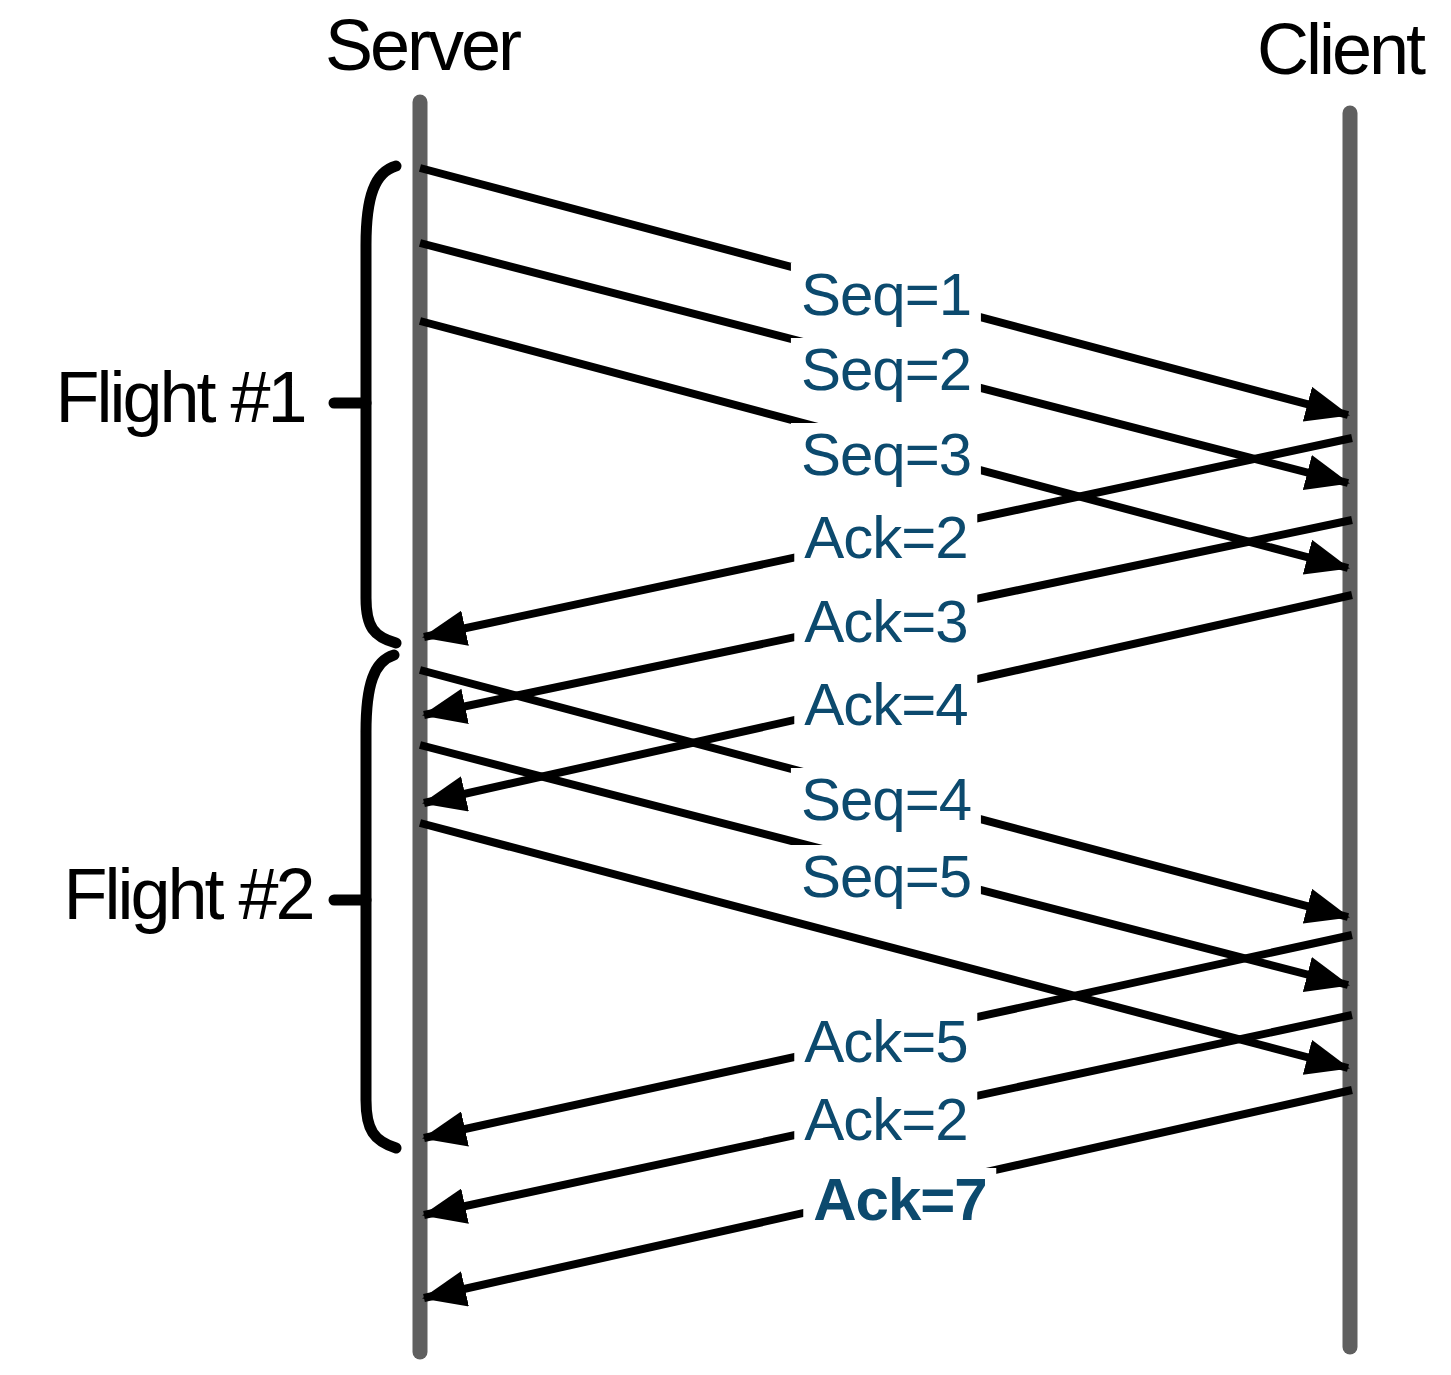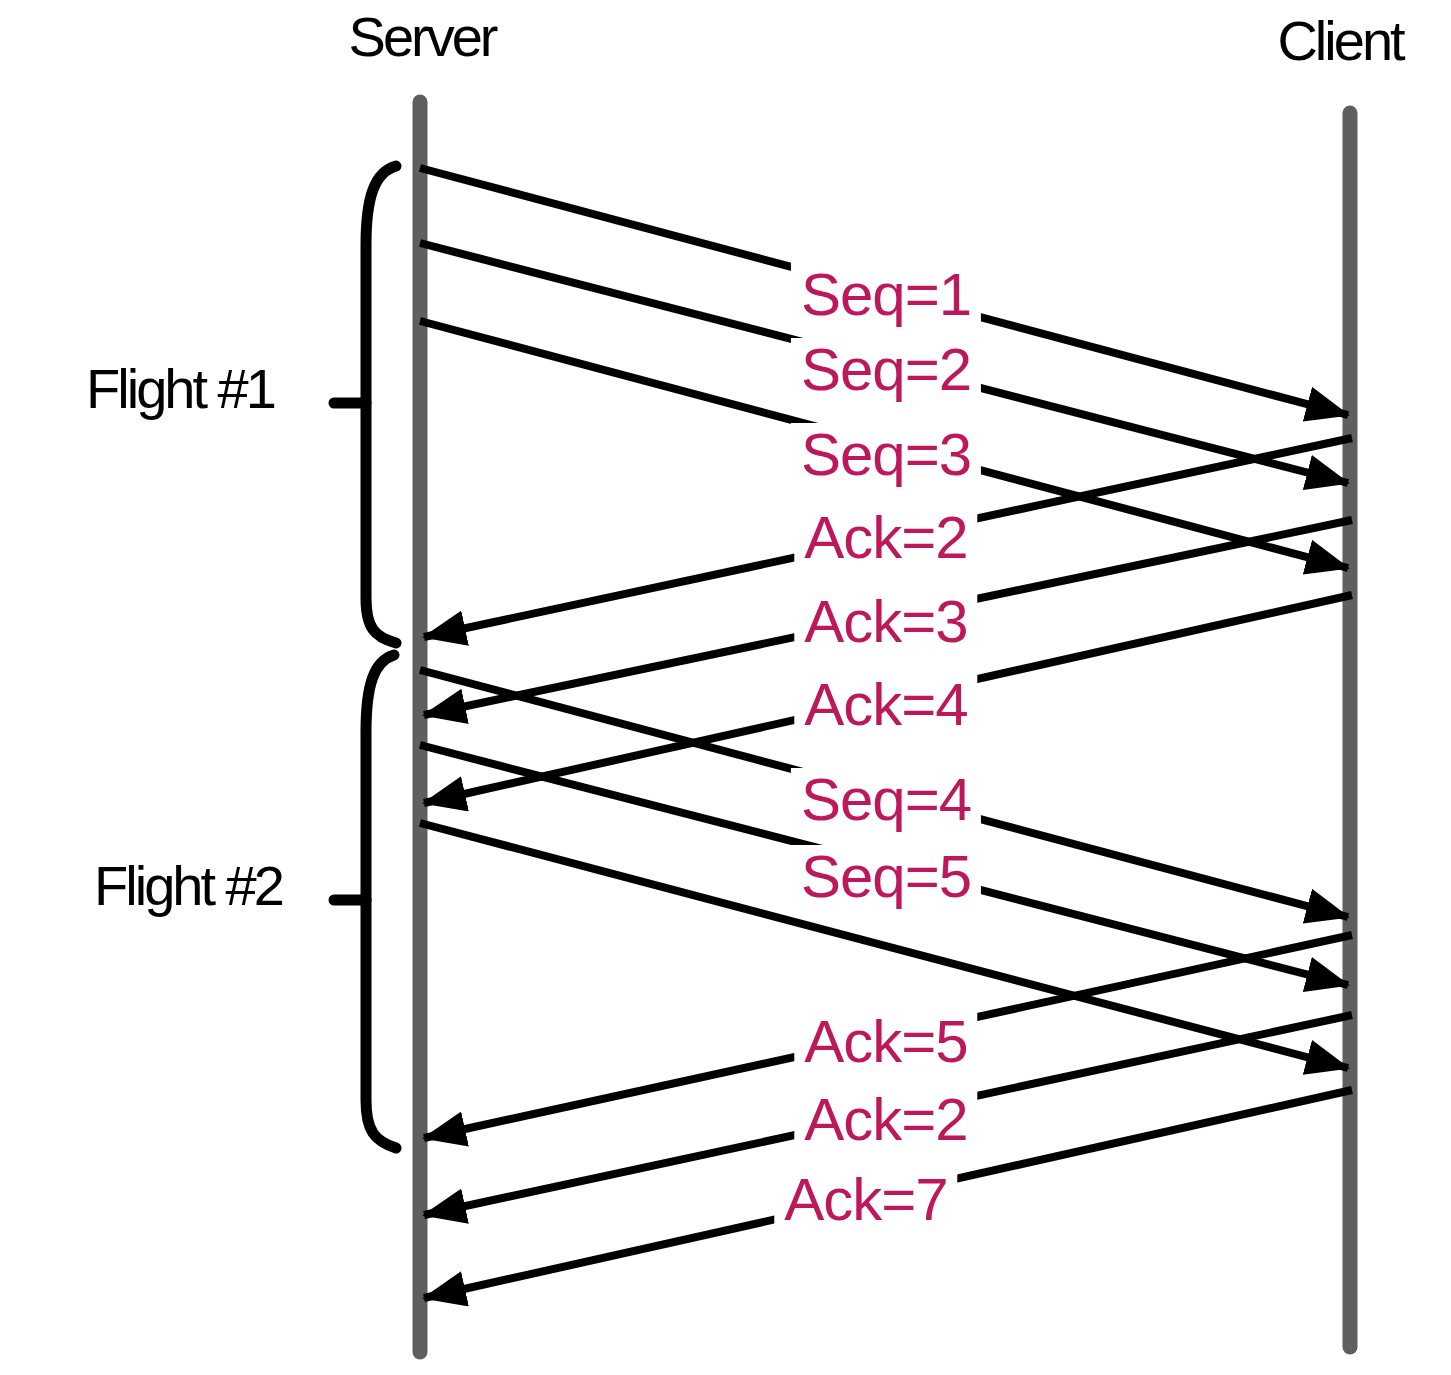--- a/index.html
+++ b/index.html
@@ -34,36 +34,36 @@
   }
   .brace {
     stroke: #000000;
     stroke-width: 11;
     stroke-linecap: round;
     fill: none;
   }
   .big-label {
     position: absolute;
     transform: translateX(-50%);
-    font-size: 56px;
+    font-size: 72px;
     letter-spacing: -3px;
     line-height: 1.05;
     white-space: nowrap;
     color: #000000;
   }
   .msg-label {
     position: absolute;
     transform: translateX(-50%);
     font-size: 60px;
     letter-spacing: -1px;
     line-height: 1.05;
     white-space: nowrap;
     background: #ffffff;
     padding: 0 10px;
-    color: #be185d;
+    color: #0c4a6e;
   }
 </style>
 </head>
 <body>
 
 <div class="stage">
 
   <svg width="1451" height="1375" viewBox="0 0 1451 1375">
     <defs>
       <marker id="arrowhead" viewBox="0 0 44 36" refX="42" refY="18" markerWidth="44" markerHeight="36" markerUnits="userSpaceOnUse" orient="auto">
@@ -104,15 +104,15 @@
   <div class="msg-label" style="left:886px; top:263px;">Seq=1</div>
   <div class="msg-label" style="left:886px; top:338px;">Seq=2</div>
   <div class="msg-label" style="left:886px; top:423px;">Seq=3</div>
   <div class="msg-label" style="left:886px; top:506px;">Ack=2</div>
   <div class="msg-label" style="left:886px; top:590px;text-align:center;">Ack=3</div>
   <div class="msg-label" style="left:886px; top:673px;">Ack=4</div>
   <div class="msg-label" style="left:886px; top:768px;">Seq=4</div>
   <div class="msg-label" style="left:886px; top:845px;">Seq=5</div>
   <div class="msg-label" style="left:886px; top:1010px;">Ack=5</div>
   <div class="msg-label" style="left:886px; top:1088px;">Ack=2</div>
-  <div class="msg-label" style="left:866px; top:1168px;">Ack=7</div>
+  <div class="msg-label" style="left:900px; top:1168px;font-weight:bold;">Ack=7</div>
 
 </div>
 
 </body></html>

